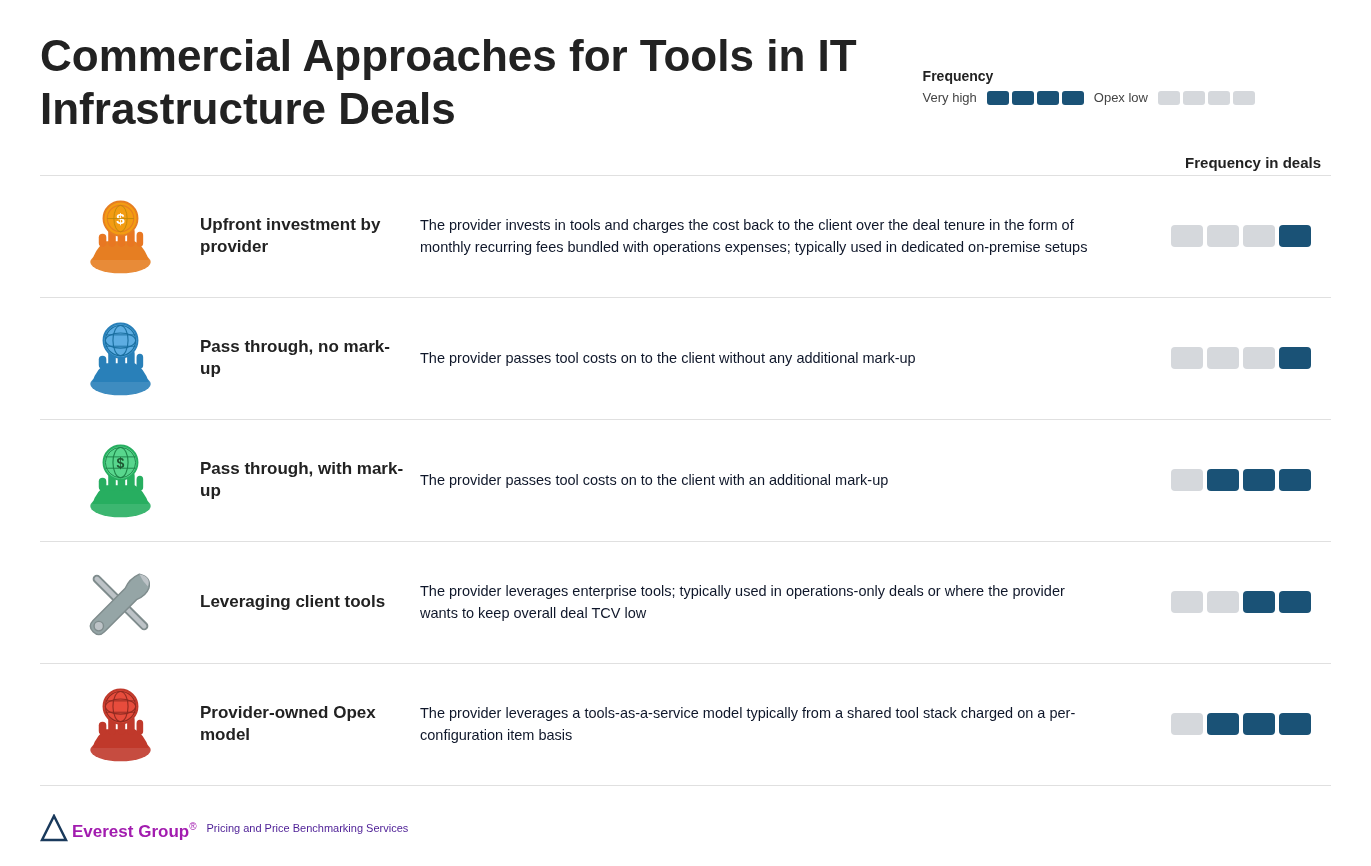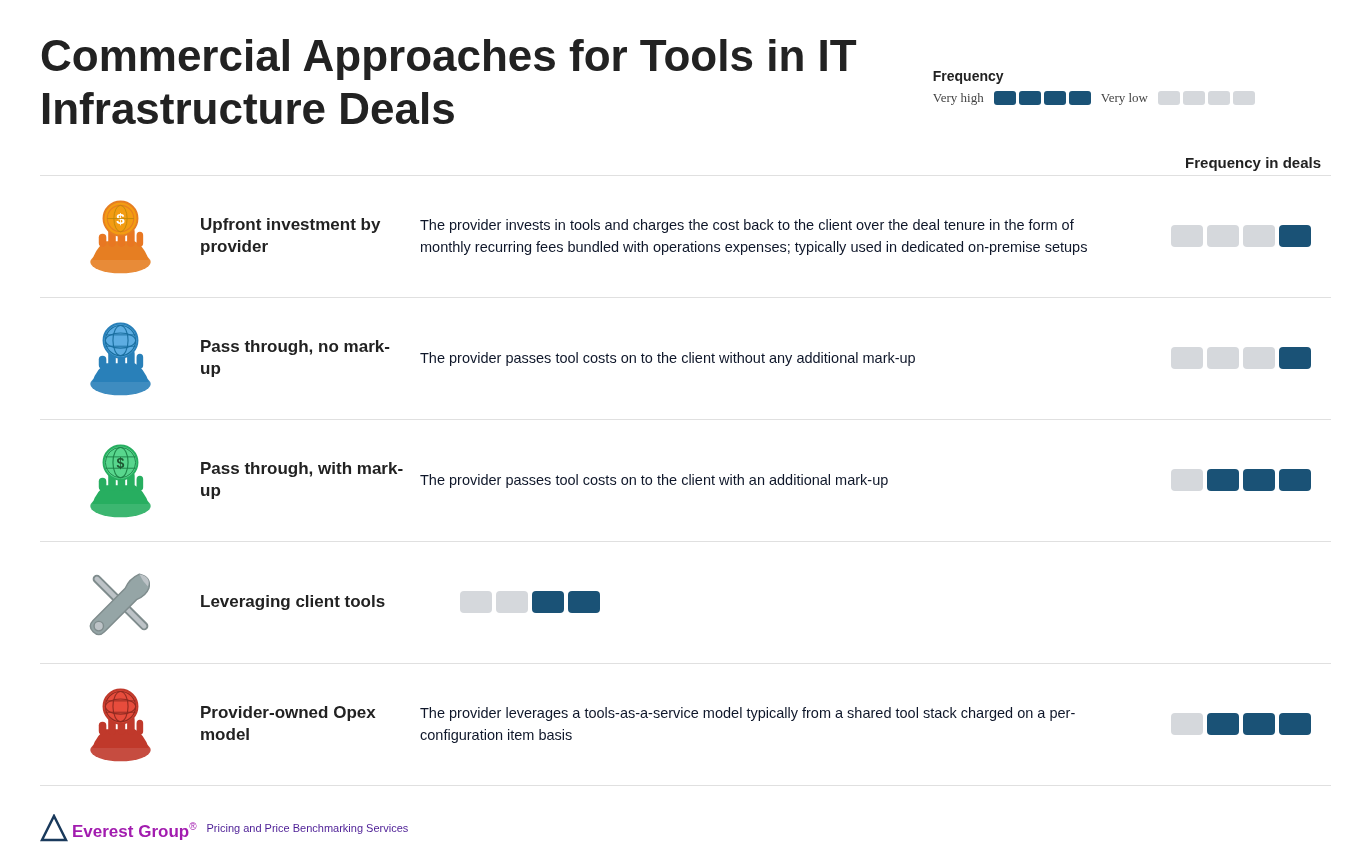--- a/index.html
+++ b/index.html
@@ -29,21 +29,20 @@
     .legend-title {
       font-weight: 700;
       font-size: 14px;
       margin-bottom: 6px;
     }
     .legend-row {
       display: flex;
       align-items: center;
       gap: 10px;
       font-size: 13px;
-      font-family: Liberation Serif, serif;
     }
     .legend-label { color: #444; }
 
     
     .freq-bar {
       display: flex;
       gap: 3px;
     }
     .freq-bar .seg {
       width: 22px;
@@ -168,21 +167,21 @@
     <div class="legend-area">
       <div class="legend-title">Frequency</div>
       <div class="legend-row">
         <span class="legend-label">Very high</span>
         <div class="freq-bar">
           <div class="seg" style="background:#1a5276;"></div>
           <div class="seg" style="background:#1a5276;"></div>
           <div class="seg" style="background:#1a5276;"></div>
           <div class="seg" style="background:#1a5276;"></div>
         </div>
-        <span class="legend-label">Very low</span>
+        <span class="legend-label">Opex low</span>
         <div class="freq-bar">
           <div class="seg" style="background:#d5d8dc;"></div>
           <div class="seg" style="background:#d5d8dc;"></div>
           <div class="seg" style="background:#d5d8dc;"></div>
           <div class="seg" style="background:#d5d8dc;"></div>
         </div>
       </div>
     </div>
   </div>
 
@@ -290,20 +289,21 @@
 
       <line x1="20" y1="20" x2="70" y2="70" stroke="#7f8c8d" stroke-width="9" stroke-linecap="round"></line>
       <line x1="20" y1="20" x2="70" y2="70" stroke="#bdc3c7" stroke-width="5" stroke-linecap="round"></line>
 
       <path d="M65 15 Q78 18 75 30 Q72 38 62 42 L28 76 Q22 82 16 76 Q10 70 16 64 L50 30 Q54 20 65 15Z" fill="#95a5a6" stroke="#7f8c8d" stroke-width="1.5"></path>
       <circle cx="22" cy="70" r="5" fill="#bdc3c7" stroke="#7f8c8d" stroke-width="1.5"></circle>
       <path d="M65 15 Q78 18 74 28 Q68 22 65 15Z" fill="#bdc3c7"></path>
     </svg>
     </div>
     <div class="name-col">Leveraging client tools</div>
+    <div class="desc-col">The provider leverages enterprise tools; typically used in operations-only deals or where the provider wants to keep overall deal TCV low</div>
     <div class="freq-col">
       <div class="pill-bar">
             <div class="pill inactive"></div>
             <div class="pill inactive"></div>
             <div class="pill active-dark"></div>
             <div class="pill active-dark"></div>
           </div>
     </div>
   </div>
       <div class="approach-row">

